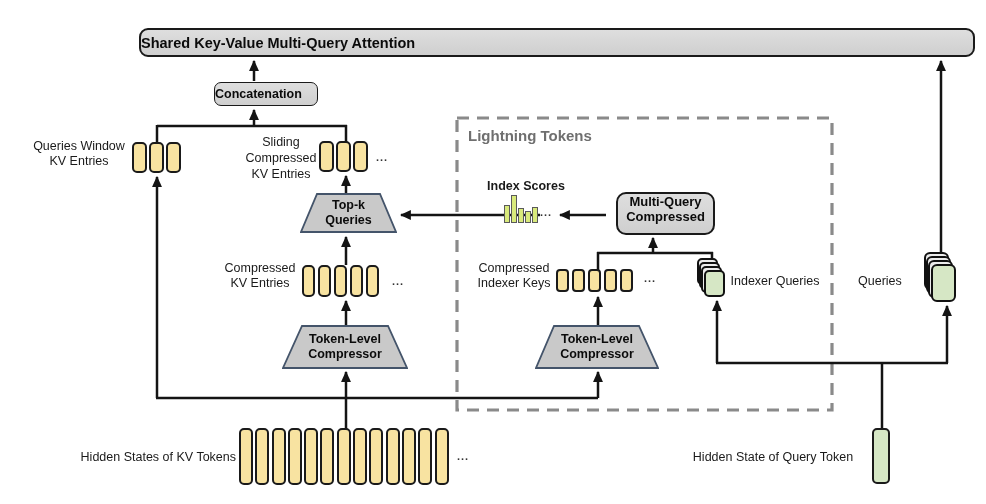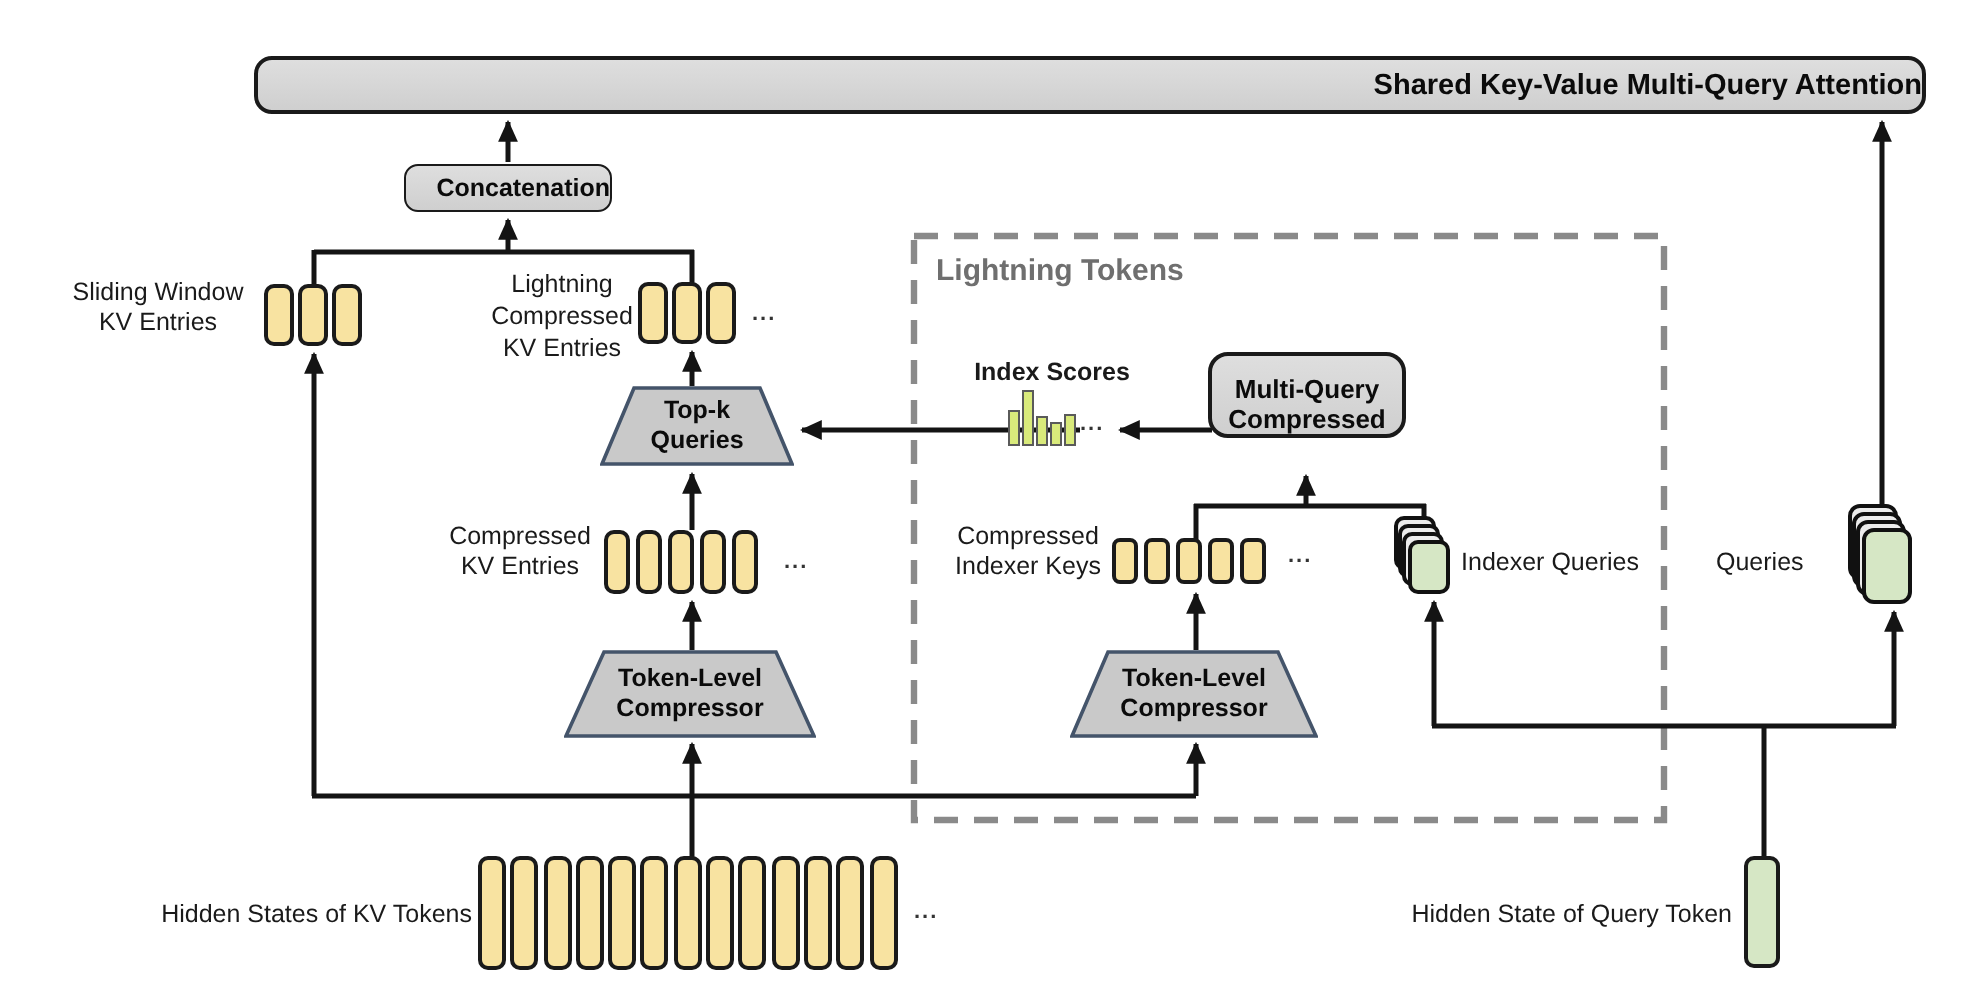--- a/index.html
+++ b/index.html
@@ -4,24 +4,24 @@
 <style>
   html,body{margin:0;padding:0;background:#ffffff;}
   body{width:986px;height:504px;position:relative;font-family:"Liberation Sans",sans-serif;color:#111;}
   .abs{position:absolute;}
   .lbl{font-size:12.5px;line-height:15px;color:#1a1a1a;text-align:center;}
   .lbl .ln{display:block;}
   .dots{font-size:11px;font-weight:bold;color:#333;letter-spacing:1px;}
 
   
   .gbox{background:linear-gradient(#dedede,#cfcfcf);border:2px solid #1a1a1a;border-radius:9px;
-        display:flex;align-items:center;justify-content:flex-end;font-weight:bold;color:#0b0b0b;}
+        display:flex;align-items:center;justify-content:flex-start;font-weight:bold;color:#0b0b0b;margin-left:12px;}
   .topbar{left:127px;top:28px;width:832px;height:25px;font-size:14.5px;}
   .concat{left:202px;top:82px;width:102px;height:22px;font-size:12.5px;border-radius:7px;border-width:1.5px;}
-  .mqa{left:604px;top:176px;width:95px;height:39px;font-size:13px;line-height:15px;text-align:center;border-radius:10px;flex-direction:column;}
+  .mqa{left:604px;top:192px;width:95px;height:39px;font-size:13px;line-height:15px;text-align:center;border-radius:10px;flex-direction:column;}
 
   
   .trap{display:block;}
   .trap svg{display:block;}
   .trap .tx{position:absolute;left:0;top:0;width:100%;height:100%;display:flex;flex-direction:column;
             align-items:center;justify-content:center;font-weight:bold;font-size:12.5px;line-height:15px;color:#0b0b0b;}
   .topk{left:300px;top:193px;width:97px;height:40px;}
   .tlcL{left:282px;top:325px;width:126px;height:44px;}
   .tlcI{left:535px;top:325px;width:124px;height:44px;}
 
@@ -134,26 +134,26 @@
   <svg width="124" height="44" viewBox="0 0 124 44">
       <polygon points="19,1 104,1 123,43 1,43" fill="#c9c9c9" stroke="#44546a" stroke-width="1.8"></polygon>
     </svg>
   <div class="tx">
       <span>Token-Level</span>
       <span>Compressor</span>
     </div>
 </div>
 
 <div class="abs lbl" style="left:24px;top:139px;width:110px;">
-  <span class="ln">Sliding Window</span>
+  <span class="ln">Queries Window</span>
   <span class="ln">KV Entries</span>
 </div>
 
 <div class="abs lbl" style="left:238px;top:134px;width:86px;line-height:16px;">
-  <span class="ln">Lightning</span>
+  <span class="ln">Sliding</span>
   <span class="ln">Compressed</span>
   <span class="ln">KV Entries</span>
 </div>
 
 <div class="abs lbl" style="left:216px;top:261px;width:88px;">
   <span class="ln">Compressed</span>
   <span class="ln">KV Entries</span>
 </div>
 
 <div class="abs lbl" style="left:470px;top:261px;width:88px;">
@@ -164,21 +164,21 @@
 <div class="abs li-title">Lightning Tokens</div>
 
 <div class="abs lbl" style="left:478px;top:179px;width:96px;font-weight:bold;">Index Scores</div>
 
 <div class="abs lbl" style="left:720px;top:274px;width:110px;text-align:center;">Indexer Queries</div>
 
 <div class="abs lbl" style="left:858px;top:274px;width:64px;text-align:left;">Queries</div>
 
 <div class="abs lbl" style="left:40px;top:450px;width:196px;text-align:right;">Hidden States of KV Tokens</div>
 
-<div class="abs lbl" style="left:680px;top:450px;width:186px;text-align:right;">Hidden State of Query Token</div>
+<div class="abs lbl" style="left:680px;top:450px;width:186px;text-align:center;">Hidden State of Query Token</div>
 
 <div class="abs tg tg-sw">
     <span class="tok"></span>
     <span class="tok"></span>
     <span class="tok"></span>
   </div>
 <div class="abs tg tg-sel">
     <span class="tok"></span>
     <span class="tok"></span>
     <span class="tok"></span>

